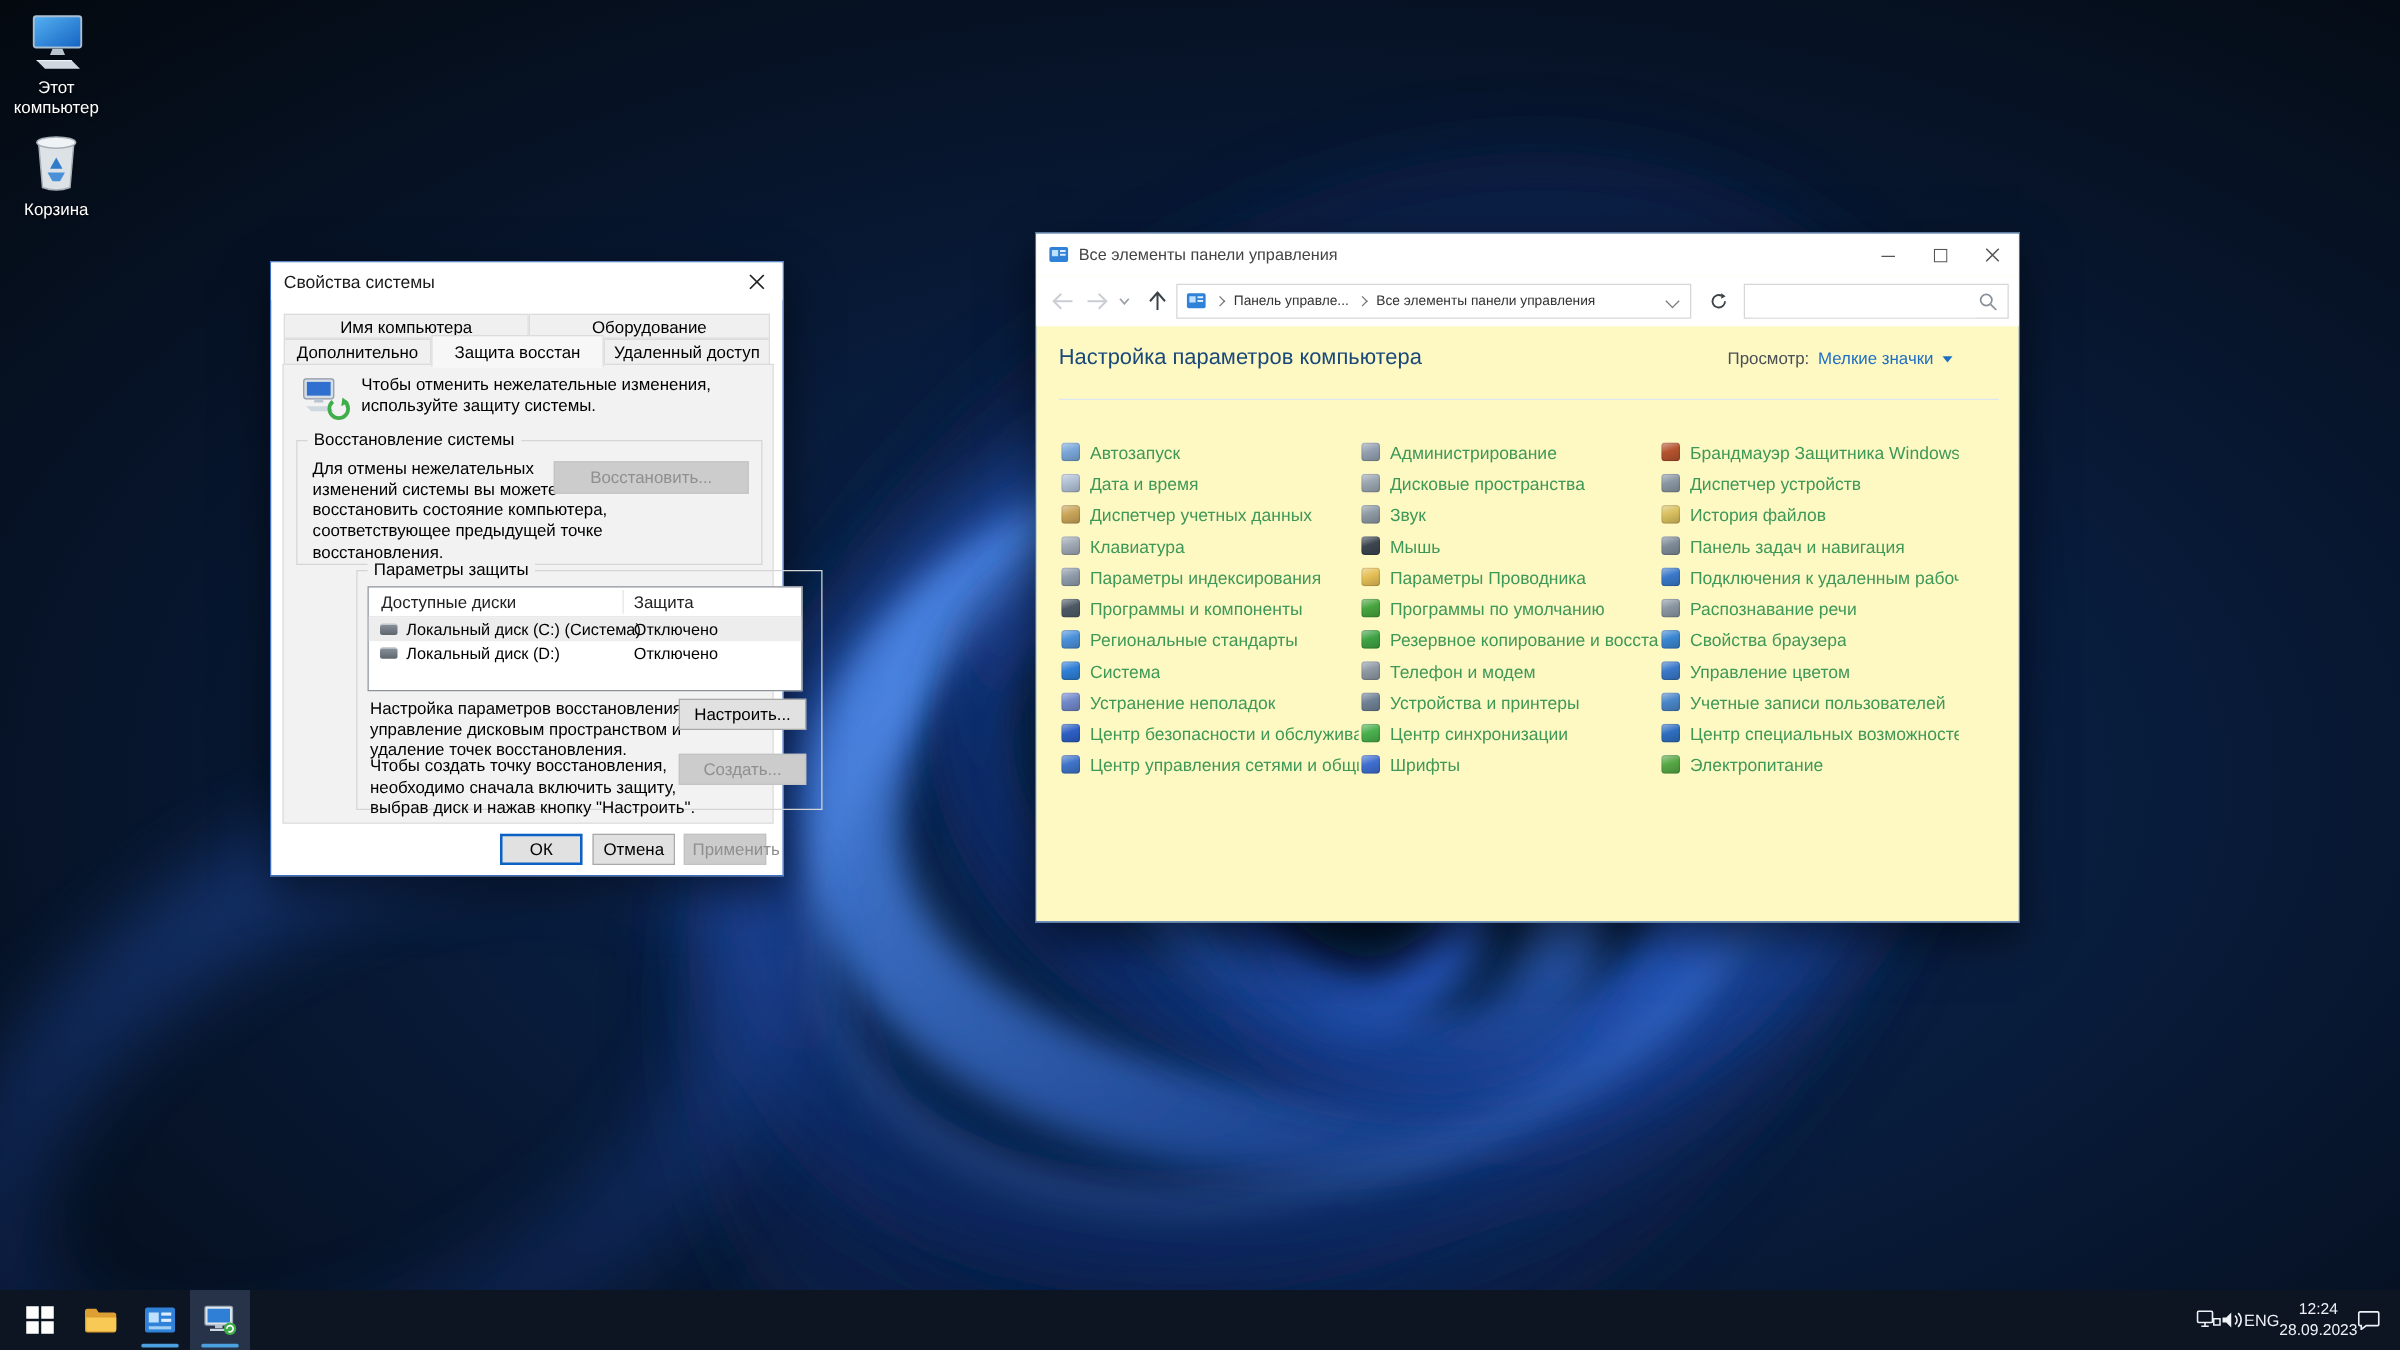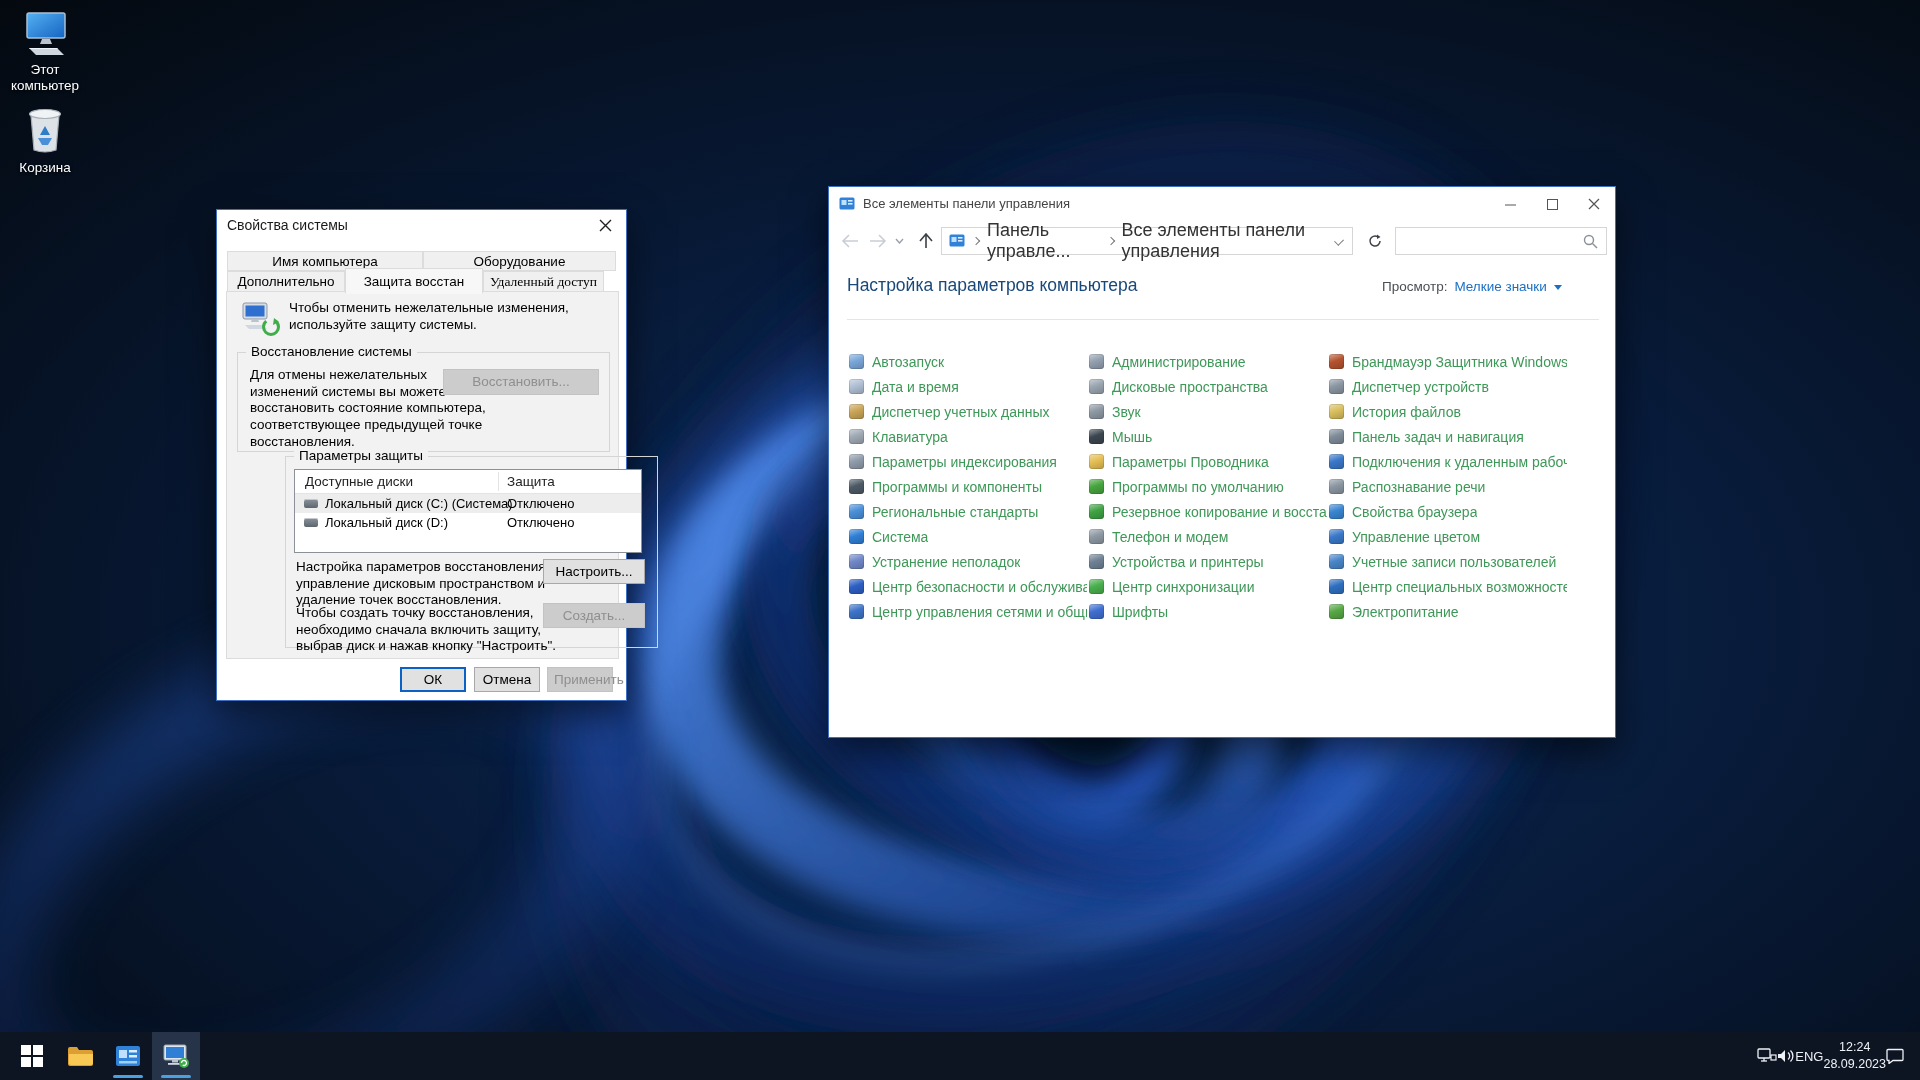--- a/index.html
+++ b/index.html
@@ -53,32 +53,32 @@
   .lrow .dname{position:absolute;left:30px;top:2px;}
   .lrow .dprot{position:absolute;left:212px;top:2px;}
   #confText{position:absolute;left:10px;top:102px;width:256px;line-height:1.24;}
   #btnConfigure{right:12px;top:102px;width:102px;height:25px;line-height:21px;}
   #createText{position:absolute;left:10px;top:148px;width:264px;line-height:1.24;}
   #btnCreate{right:12px;top:146px;width:102px;height:25px;line-height:21px;}
   #btnOk{left:183px;top:457px;width:66px;height:25px;line-height:20px;}
   #btnCancel{left:257px;top:457px;width:66px;height:25px;line-height:21px;}
   #btnApply{left:330px;top:457px;width:66px;height:25px;line-height:21px;}
   
-  #cpwin{position:absolute;left:828px;top:186px;width:786px;height:550px;background:#ffffff;
+  #cpwin{position:absolute;left:828px;top:186px;width:786px;height:550px;background:#fef9c3;
          border:1px solid #3f6fc0;z-index:2;}
   #cpwin .ttlbar{position:absolute;left:0;top:0;right:0;height:34px;background:#fff;}
   #cpwin .ttl-ic{position:absolute;left:10px;top:9px;}
   #cpwin .ttl-txt{position:absolute;left:34px;top:0;line-height:34px;font-size:13px;color:#444;}
   .wc{position:absolute;top:0;width:42px;height:34px;display:flex;align-items:center;justify-content:center;}
   #wcMin{right:84px;} #wcMax{right:42px;} #wcClose{right:0;}
   #cpwin .toolbar{position:absolute;left:0;top:34px;right:0;height:40px;background:#fff;}
   .navic{position:absolute;top:6px;width:26px;height:28px;display:flex;align-items:center;justify-content:center;}
   #navBack{left:8px;} #navFwd{left:36px;} #navDrop{left:62px;width:16px;} #navUp{left:84px;}
   .addrbar{position:absolute;left:112px;top:6px;width:412px;height:28px;border:1px solid #d6d6d6;
-           box-sizing:border-box;display:flex;align-items:center;font-size:18px;color:#333;}
+           box-sizing:border-box;display:flex;align-items:center;font-size:11px;color:#333;}
   .crumb-sep{width:5px;height:5px;border-right:1.5px solid #777;border-bottom:1.5px solid #777;
              transform:rotate(-45deg);margin:0 8px;flex:none;}
   .addr-drop{margin-left:auto;margin-right:10px;width:7px;height:7px;border-right:1.5px solid #777;
              border-bottom:1.5px solid #777;transform:rotate(45deg);}
   #btnRefresh{position:absolute;left:530px;top:6px;width:32px;height:28px;display:flex;
               align-items:center;justify-content:center;}
   .searchbox{position:absolute;left:566px;top:6px;width:212px;height:28px;border:1px solid #d6d6d6;
              box-sizing:border-box;}
   .searchbox input{position:absolute;left:6px;top:2px;width:175px;height:22px;border:none;outline:none;
              font-size:13px;font-family:"Liberation Sans",sans-serif;}
@@ -413,21 +413,21 @@
         </span>
     </div>
 
     <div class="tabsrow" id="tabsRow1">
         <div class="tab" style="width: 196px;">Имя компьютера</div>
         <div class="tab" style="width: 193px;">Оборудование</div>
       </div>
     <div class="tabsrow" id="tabsRow2">
         <div class="tab" style="width: 118px;">Дополнительно</div>
         <div class="tab active" style="width: 138px;">Защита восстан</div>
-        <div class="tab" style="width: 121px; font-family: Liberation Serif, serif;">Удаленный доступ</div>
+        <div class="tab" style="width: 133px;">Удаленный доступ</div>
       </div>
 
     <div class="page">
       <svg width="40" height="38" viewBox="0 0 40 38" style="position:absolute;left:14px;top:8px;">
         <rect x="2" y="3" width="24" height="16" rx="2" fill="#d7dde4" stroke="#8d99a6"></rect>
         <rect x="4.5" y="5.5" width="19" height="11" fill="#2e6fd0"></rect>
         <path d="M11 19 L17 19 L18 22 L10 22 Z" fill="#b9c4cf"></path>
         <path d="M4 25 L22 25 L26 29 L8 29 Z" fill="#cfd8e1"></path>
         <circle cx="30" cy="27" r="7.5" fill="none" stroke="#3fae4a" stroke-width="3" stroke-dasharray="30 10"></circle>
         <path d="M33 18 L38 22 L32 25 Z" fill="#3fae4a"></path>

